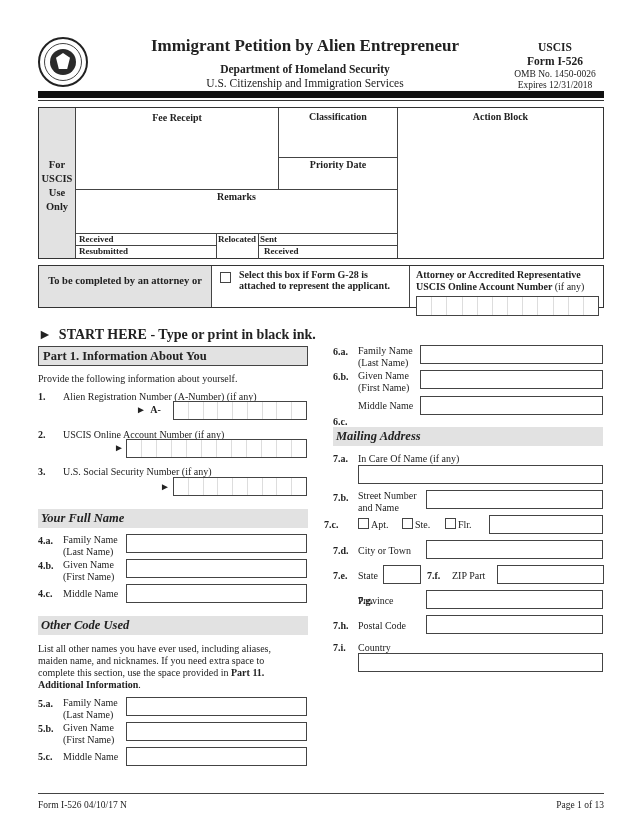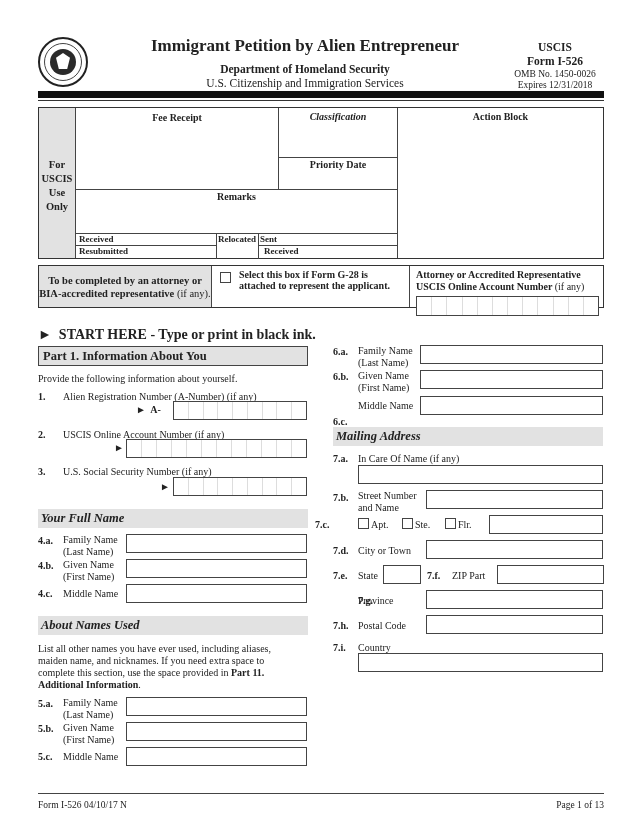--- a/index.html
+++ b/index.html
@@ -73,21 +73,21 @@
 <div class="abs ob">
   <div class="side">
     <div>For</div>
     <div>USCIS</div>
     <div>Use</div>
     <div>Only</div>
   </div>
 
   <div class="abs cellh" style="left:37px;top:4px;width:202px;">Fee Receipt</div>
   <div class="ln" style="left:239px;top:0;width:1px;height:81px;"></div>
-  <div class="abs cellh" style="left:240px;top:3px;width:118px;font-style:italic;">Classification</div>
+  <div class="abs cellh" style="left:240px;top:3px;width:118px;">Classification</div>
   <div class="ln" style="left:240px;top:49px;width:118px;height:1px;"></div>
   <div class="abs cellh" style="left:240px;top:51px;width:118px;">Priority Date</div>
   <div class="ln" style="left:37px;top:81px;width:321px;height:1px;"></div>
   <div class="abs cellh" style="left:37px;top:83px;width:321px;">Remarks</div>
   <div class="ln" style="left:37px;top:125px;width:321px;height:1px;"></div>
   <div class="ln" style="left:37px;top:137px;width:140px;height:1px;"></div>
   <div class="ln" style="left:219px;top:137px;width:139px;height:1px;"></div>
   <div class="ln" style="left:177px;top:125px;width:1px;height:26px;"></div>
   <div class="ln" style="left:219px;top:125px;width:1px;height:26px;"></div>
   <div class="abs b" style="left:40px;top:126px;font-size:9px;">Received</div>
@@ -96,21 +96,20 @@
   <div class="abs b" style="left:221px;top:126px;font-size:9px;">Sent</div>
   <div class="abs b" style="left:225px;top:138px;font-size:9px;">Received</div>
 
   <div class="ln" style="left:358px;top:0;width:1px;height:100%;"></div>
   <div class="abs cellh" style="left:359px;top:3px;width:205px;">Action Block</div>
 </div>
 
 <div class="abs ab">
   <div class="grey">
     <div>To be completed by an attorney or</div>
-    <div><span>BIA-accredited representative</span> <span style="font-weight:normal">(if any).</span></div>
   </div>
   <div class="mid">
     <span class="chk abs" style="left:8px;top:6px;"></span>
     <div class="abs b" style="left:27px;top:3px;width:160px;font-size:10px;line-height:11px;">Select this box if Form G-28 is attached to represent the applicant.</div>
   </div>
   <div class="abs b" style="left:377px;top:3px;width:185px;font-size:10px;line-height:12px;">
     <div>Attorney or Accredited Representative</div>
     <div><span>USCIS Online Account Number</span> <span style="font-weight:normal">(if any)</span></div>
   </div>
   <div class="abs combo" style="left:377px;top:30px;width:183px;height:20px;">
@@ -197,21 +196,21 @@
 <div class="abs txt" style="left:63px;top:559px;">
     <div>Given Name</div>
     <div>(First Name)</div>
   </div>
 <div class="abs box" style="left:126px;top:559px;width:181px;height:19px;"></div>
 
 <div class="abs num" style="left:38px;top:588px;">4.c.</div>
 <div class="abs txt" style="left:63px;top:588px;">Middle Name</div>
 <div class="abs box" style="left:126px;top:584px;width:181px;height:19px;"></div>
 
-<div class="abs sect" style="left:38px;top:616px;width:270px;">About Names Used</div>
+<div class="abs sect" style="left:38px;top:616px;width:270px;">Other Code Used</div>
 <div class="abs txt" style="left:38px;top:643px;width:262px;">
   <span>List all other names you have ever used, including aliases, maiden name, and nicknames.  If you need extra space to complete this section, use the space provided in </span><span class="b">Part 11. Additional Information</span><span>.</span>
 </div>
 
 <div class="abs num" style="left:38px;top:698px;">5.a.</div>
 <div class="abs txt" style="left:63px;top:697px;">
     <div>Family Name</div>
     <div>(Last Name)</div>
   </div>
 <div class="abs box" style="left:126px;top:697px;width:181px;height:19px;"></div>
@@ -251,21 +250,21 @@
 <div class="abs txt" style="left:358px;top:453px;">In Care Of Name (if any)</div>
 <div class="abs box" style="left:358px;top:465px;width:245px;height:19px;"></div>
 
 <div class="abs num" style="left:333px;top:492px;">7.b.</div>
 <div class="abs txt" style="left:358px;top:490px;">
     <div>Street Number</div>
     <div>and Name</div>
   </div>
 <div class="abs box" style="left:426px;top:490px;width:177px;height:19px;"></div>
 
-<div class="abs num" style="left:315px;top:519px;">7.c.</div>
+<div class="abs num" style="left:324px;top:519px;">7.c.</div>
 <span class="abs chk" style="left:358px;top:518px;"></span>
 <div class="abs txt" style="left:371px;top:519px;">Apt.</div>
 <span class="abs chk" style="left:402px;top:518px;"></span>
 <div class="abs txt" style="left:415px;top:519px;">Ste.</div>
 <span class="abs chk" style="left:445px;top:518px;"></span>
 <div class="abs txt" style="left:458px;top:519px;">Flr.</div>
 <div class="abs box" style="left:489px;top:515px;width:114px;height:19px;"></div>
 
 <div class="abs num" style="left:333px;top:545px;">7.d.</div>
 <div class="abs txt" style="left:358px;top:545px;">City or Town</div>

